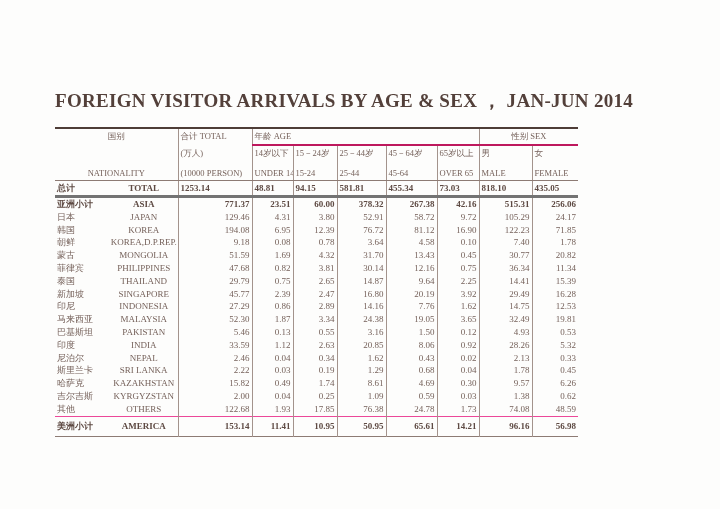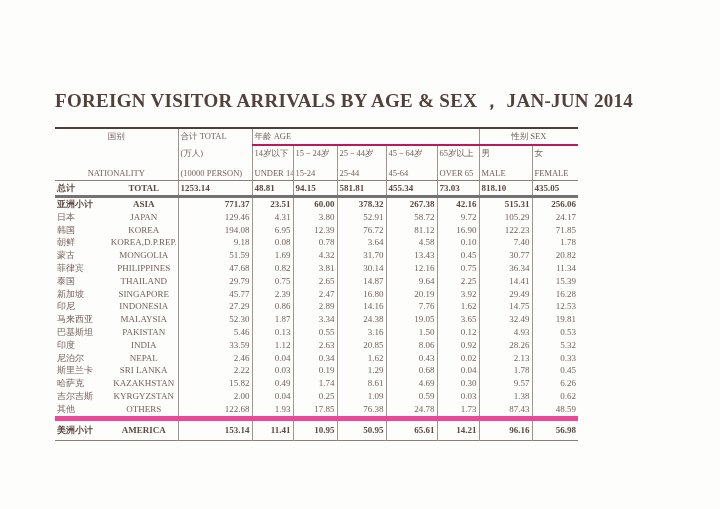--- a/index.html
+++ b/index.html
@@ -32,21 +32,21 @@
   .bB { border-bottom:2px solid #be185d; }
   .l { text-align:left; padding-left:2px; }
   .c { text-align:center; }
   tbody td { font-size:9px; height:12.8px; line-height:12.8px; vertical-align:middle; }
   td.cn { padding-left:2px; text-align:left; }
   td.en { text-align:center; }
   td.num { text-align:right; padding-right:2px; }
   tr.r-total td { font-weight:bold; color:#5e4a43; border-bottom:3px solid #737373; height:14px; }
   tr.r-total td.num { text-align:left; padding-left:2px; }
   tr.r-subtotal td { font-weight:bold; color:#5e4a43; }
-  tr.rule-top td { border-top:5px solid #ec4899; height:19px; }
+  tr.rule-top td { border-top:1px solid #ec4899; height:19px; }
 </style>
 </head>
 <body>
 
 <div class="page">
   <h2 class="title-en">FOREIGN VISITOR ARRIVALS BY AGE &amp; SEX ， JAN-JUN 2014</h2>
 
   <table class="stats">
     <colgroup>
       <col style="width:55px">
@@ -297,21 +297,21 @@
         </tr>
         <tr class="r-normal">
           <td class="cn">其他</td>
           <td class="en bR">OTHERS</td>
           <td class="num bR">122.68</td>
           <td class="num bR">1.93</td>
           <td class="num bR">17.85</td>
           <td class="num bR">76.38</td>
           <td class="num bR">24.78</td>
           <td class="num bR">1.73</td>
-          <td class="num bR">87.43</td>
+          <td class="num bR">74.08</td>
           <td class="num">48.59</td>
         </tr>
         <tr class="r-subtotal rule-top">
           <td class="cn">美洲小计</td>
           <td class="en bR">AMERICA</td>
           <td class="num bR">153.14</td>
           <td class="num bR">11.41</td>
           <td class="num bR">10.95</td>
           <td class="num bR">50.95</td>
           <td class="num bR">65.61</td>

